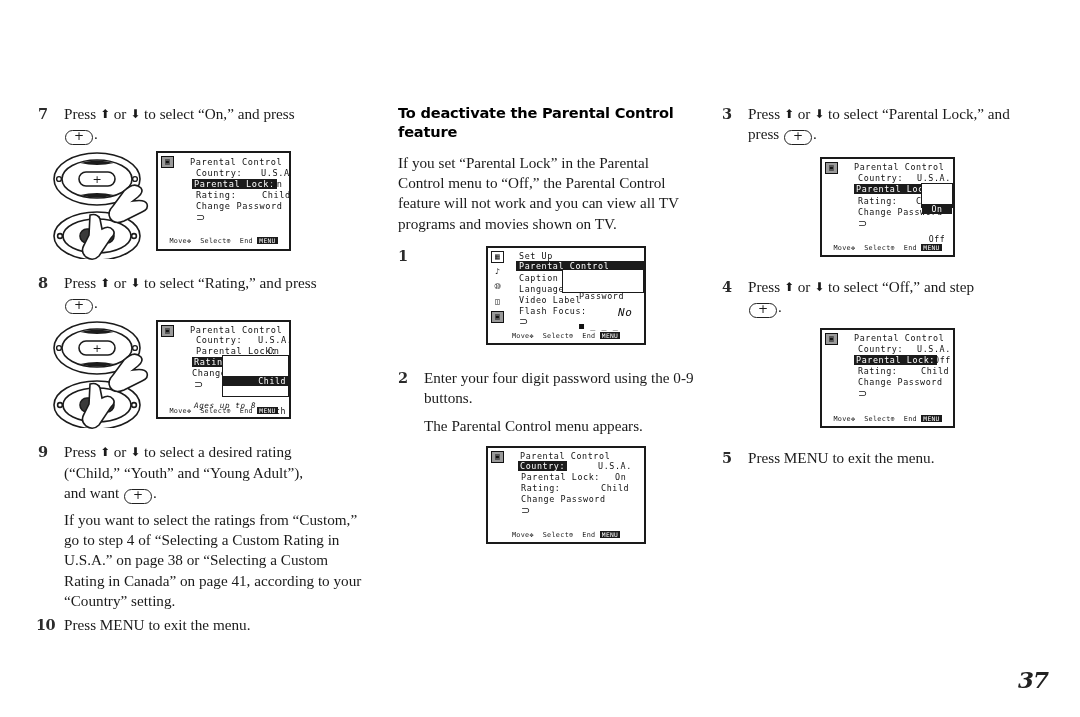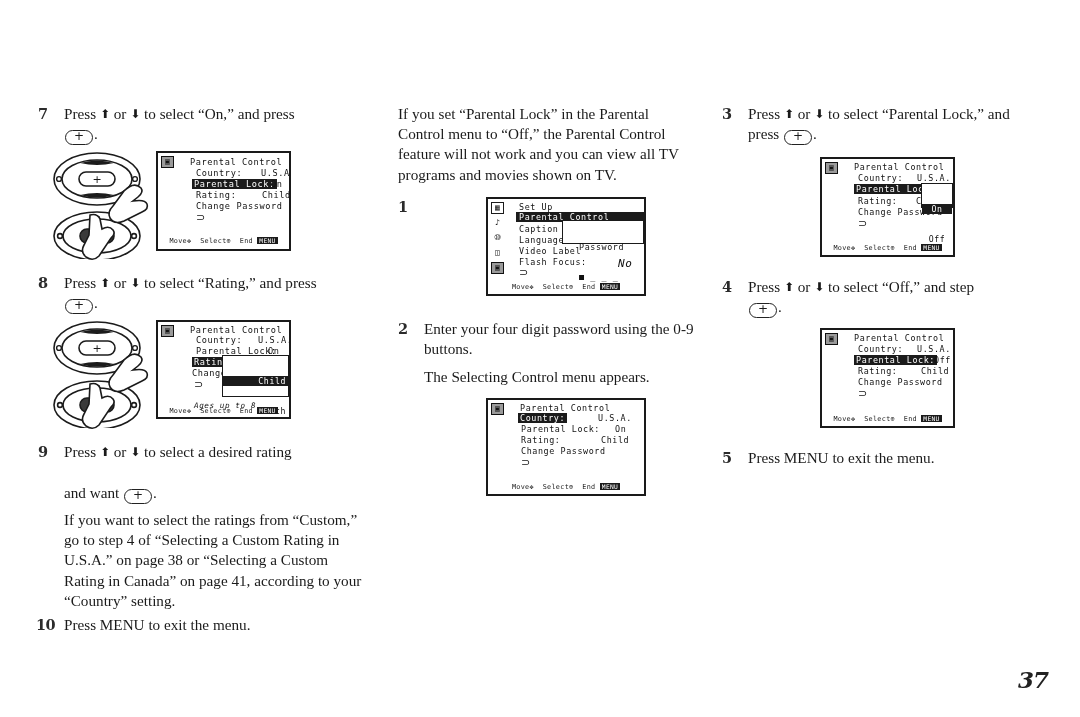--- a/index.html
+++ b/index.html
@@ -332,33 +332,34 @@
       </div>
     </div>
 
     <div class="step" style="margin-top:12px;">
       <span class="step-num">9</span>
       <span>Press</span>
       <span class="arr">⬆</span>
       <span>or</span>
       <span class="arr">⬇</span>
       <span>to select a desired rating</span><br>
-      <br>
+      <span>(“Child,” “Youth” and “Young Adult”),</span><br>
       <span>and want</span>
       <span class="key-plus">+</span><span>.</span>
     </div>
     <div class="sub-para">If you want to select the ratings from “Custom,” go to step 4 of “Selecting a Custom Rating in U.S.A.” on page 38 or “Selecting a Custom Rating in Canada” on page 41, according to your “Country” setting.</div>
 
     <div class="step">
       <span class="step-num wide">10</span>
       <span>Press MENU to exit the menu.</span>
     </div>
   </div>
 
   <div class="col col-mid">
+    <div class="heading">To deactivate the Parental Control feature</div>
     <div class="para">If you set “Parental Lock” in the Parental Control menu to “Off,” the Parental Control feature will not work and you can view all TV programs and movies shown on TV.</div>
 
     <div class="step" style="margin-top:12px;">
       <span class="step-num">1</span>
     </div>
 
     <div style="position:relative; height:108px; margin:8px 0 8px 88px;">
       <div class="tv" style="position:absolute; left:0; top:0; width:160px; height:99px;">
         <div class="tv-inner">
           <div class="menu-icon-col">
@@ -389,21 +390,21 @@
             <span class="menukey">MENU</span>
           </div>
         </div>
       </div>
     </div>
 
     <div class="step" style="margin-top:14px;">
       <span class="step-num">2</span>
       <span>Enter your four digit password using the 0-9 buttons.</span>
     </div>
-    <div class="sub-para" style="margin-top:8px;">The Selecting Control menu appears.</div>
+    <div class="sub-para" style="margin-top:8px;">The Parental Control menu appears.</div>
 
     <div style="position:relative; height:104px; margin:10px 0 0 88px;">
       <div class="tv" style="position:absolute; left:0; top:0; width:160px; height:98px;">
         <div class="tv-inner">
           <div class="menu-icon-col">
             <div class="micon sel">▣</div>
           </div>
           <div class="osd" style="left:32px; top:3px; font-size:8.4px;">Parental Control</div>
           <div class="osd hl" style="left:30px; top:13px; font-size:8.4px; padding:0 2px;">Country:</div>
           <div class="osd" style="left:110px; top:13px; font-size:8.4px;">U.S.A.</div>

